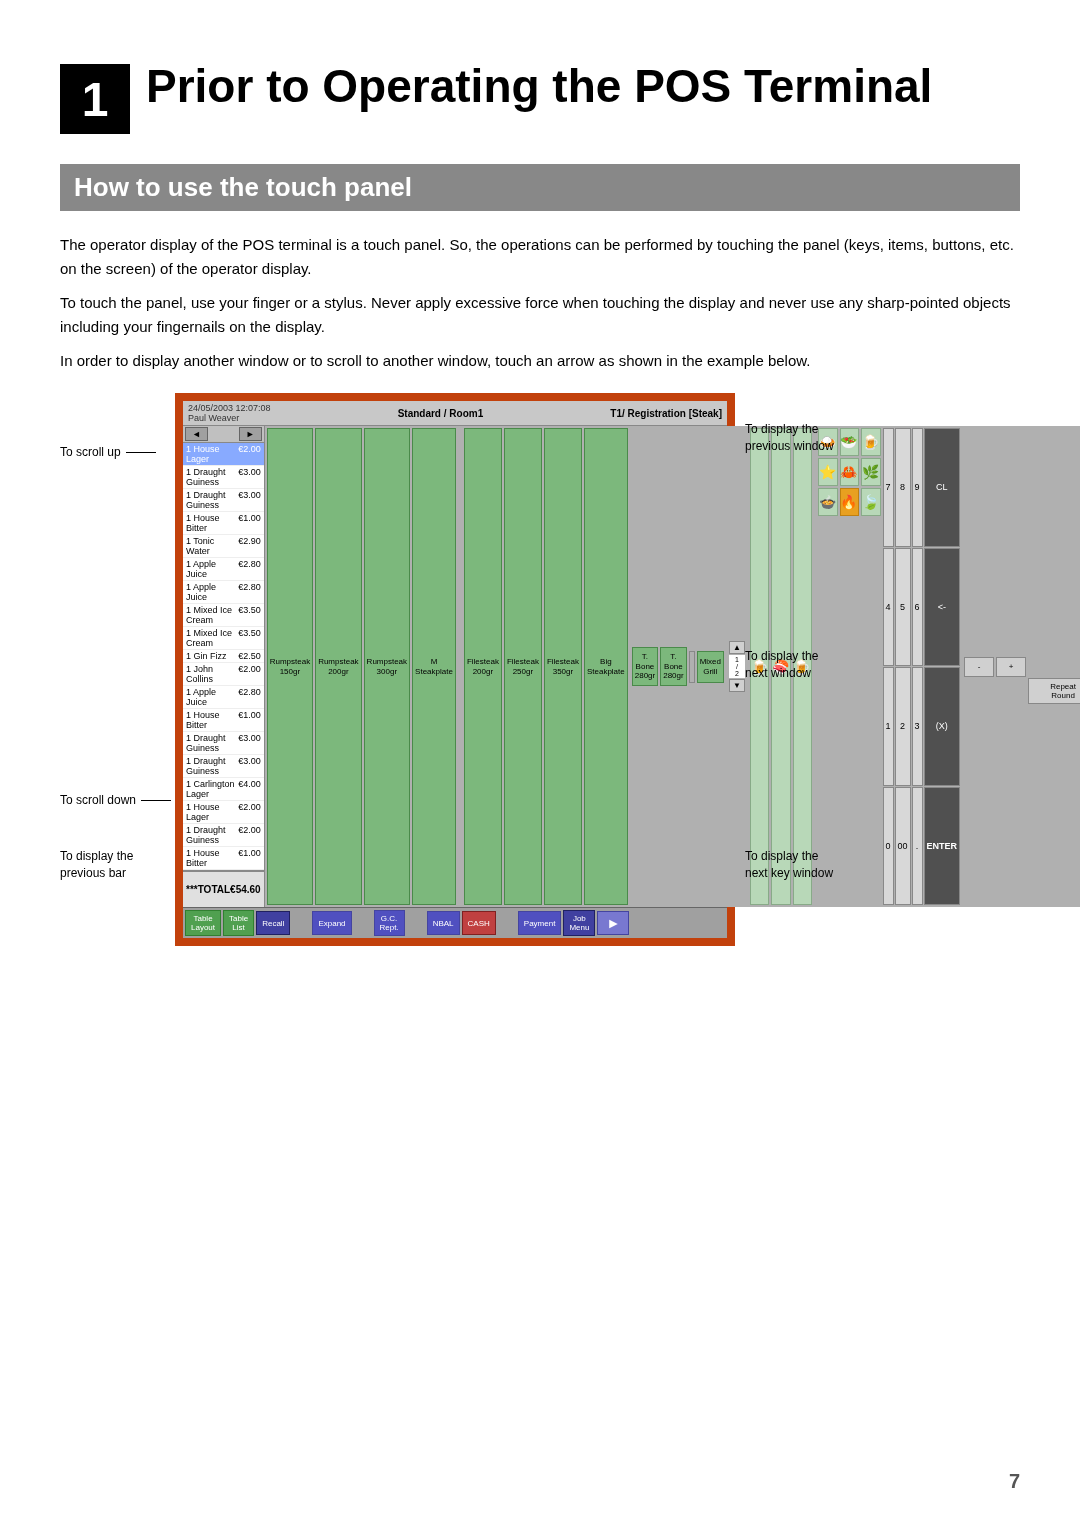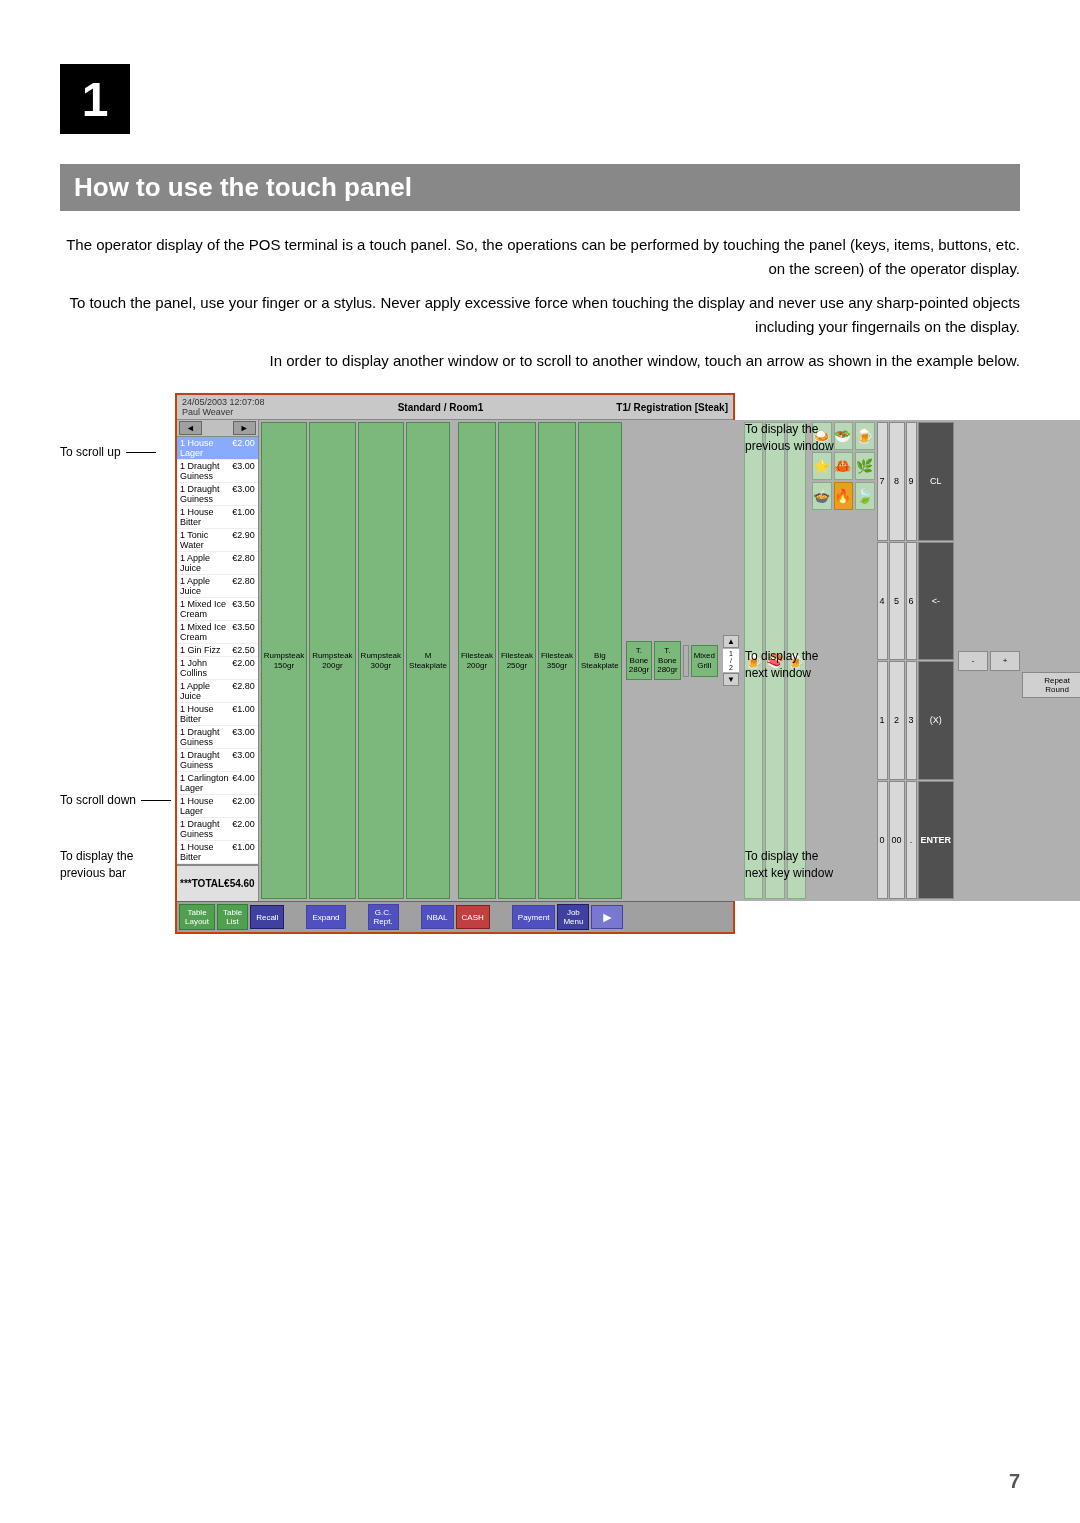--- a/index.html
+++ b/index.html
@@ -44,33 +44,32 @@
       font-size: 26px;
       font-weight: bold;
       padding: 8px 14px;
       margin-bottom: 22px;
     }
 
     .body-text {
       font-size: 15px;
       line-height: 1.6;
       margin-bottom: 10px;
-      text-align: right;
     }
 
     .diagram-area {
       display: flex;
       margin-top: 30px;
       position: relative;
       align-items: flex-start;
     }
 
     
     .pos-screen {
-      border: 2px solid #c2410c;
+      border: 8px solid #c2410c;
       background: #d0d0d0;
       width: 560px;
       font-family: Arial, sans-serif;
       position: relative;
       flex-shrink: 0;
     }
 
     .pos-header {
       background: #c8c8c8;
       border-bottom: 1px solid #888;
@@ -224,20 +223,21 @@
       font-size: 20px;
       font-weight: bold;
       color: #555;
     }
   </style>
 </head>
 <body>
 
 <div class="chapter-header">
   <div class="chapter-number-box">1</div>
+  <div class="chapter-title">Prior to Operating the POS Terminal</div>
 </div>
 
 <div class="section-heading">How to use the touch panel</div>
 
 <p class="body-text">The operator display of the POS terminal is a touch panel.  So, the operations can be performed by touching the panel (keys, items, buttons, etc. on the screen) of the operator display.</p>
 <p class="body-text">To touch the panel, use your finger or a stylus.  Never apply excessive force when touching the display and never use any sharp-pointed objects including your fingernails on the display.</p>
 <p class="body-text">In order to display another window or to scroll to another window, touch an arrow as shown in the example below.</p>
 
 <div class="diagram-area" style="position:relative; margin-top:20px;">
 

